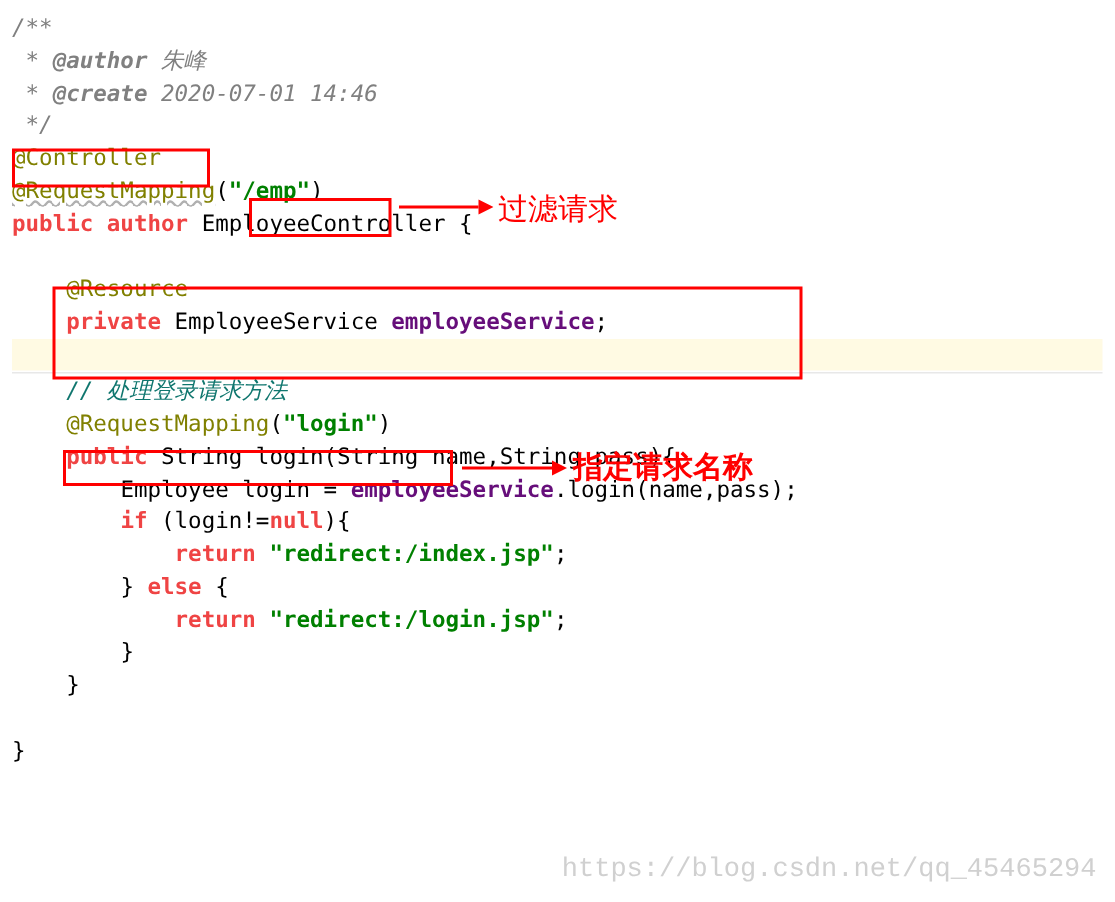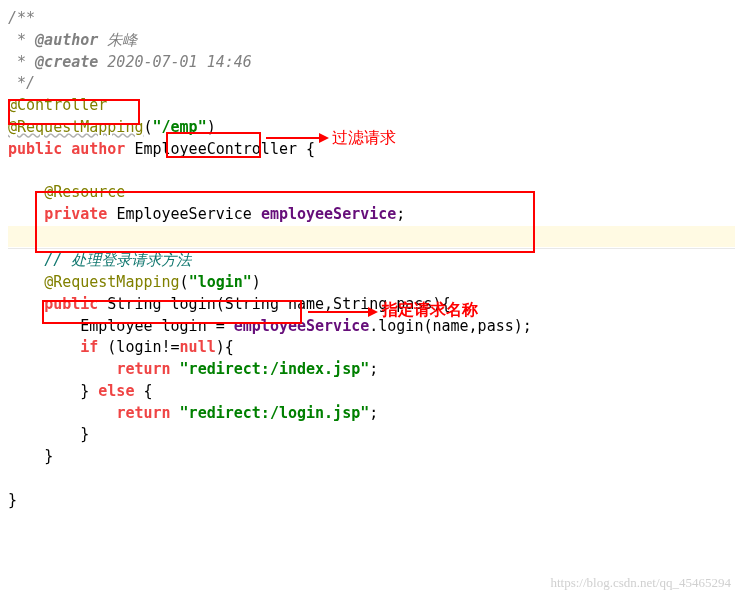--- a/index.html
+++ b/index.html
@@ -32,38 +32,38 @@
       pointer-events: none;
     }
     .box1 { left: 8px; top: 99px; width: 132px; height: 26px; }
     .box2 { left: 166px; top: 132px; width: 95px; height: 26px; }
     .box3 { left: 35px; top: 191px; width: 500px; height: 62px; }
     .box4 { left: 42px; top: 300px; width: 260px; height: 24px; }
     .annot-label {
       position: absolute;
       color: #ff0000;
       font-family: 'SimSun', serif;
-      font-size: 16px;
+      font-size: 20px;
     }
     .label1 { left: 332px; top: 126px; }
     .label2 { left: 382px; top: 298px; font-weight: bold; }
     .arrow {
       position: absolute;
       pointer-events: none;
     }
     .arrow svg { display: block; }
     .arrow1 { left: 264px; top: 128px; }
     .arrow2 { left: 306px; top: 302px; }
     .watermark {
       position: absolute;
       right: 12px;
       bottom: 8px;
       color: #d0d0d0;
-      font-size: 13px;
-      font-family: Liberation Serif, serif;
+      font-size: 18px;
+      font-family: Liberation Mono, monospace;
       margin-left: 29px;
     }
     .separator {
       border-top: 1px solid #e8e8e8;
       margin: 1px 0;
     }
     .wavy { text-decoration: underline wavy #b0b0b0; }
   </style>
 </head>
 <body>

